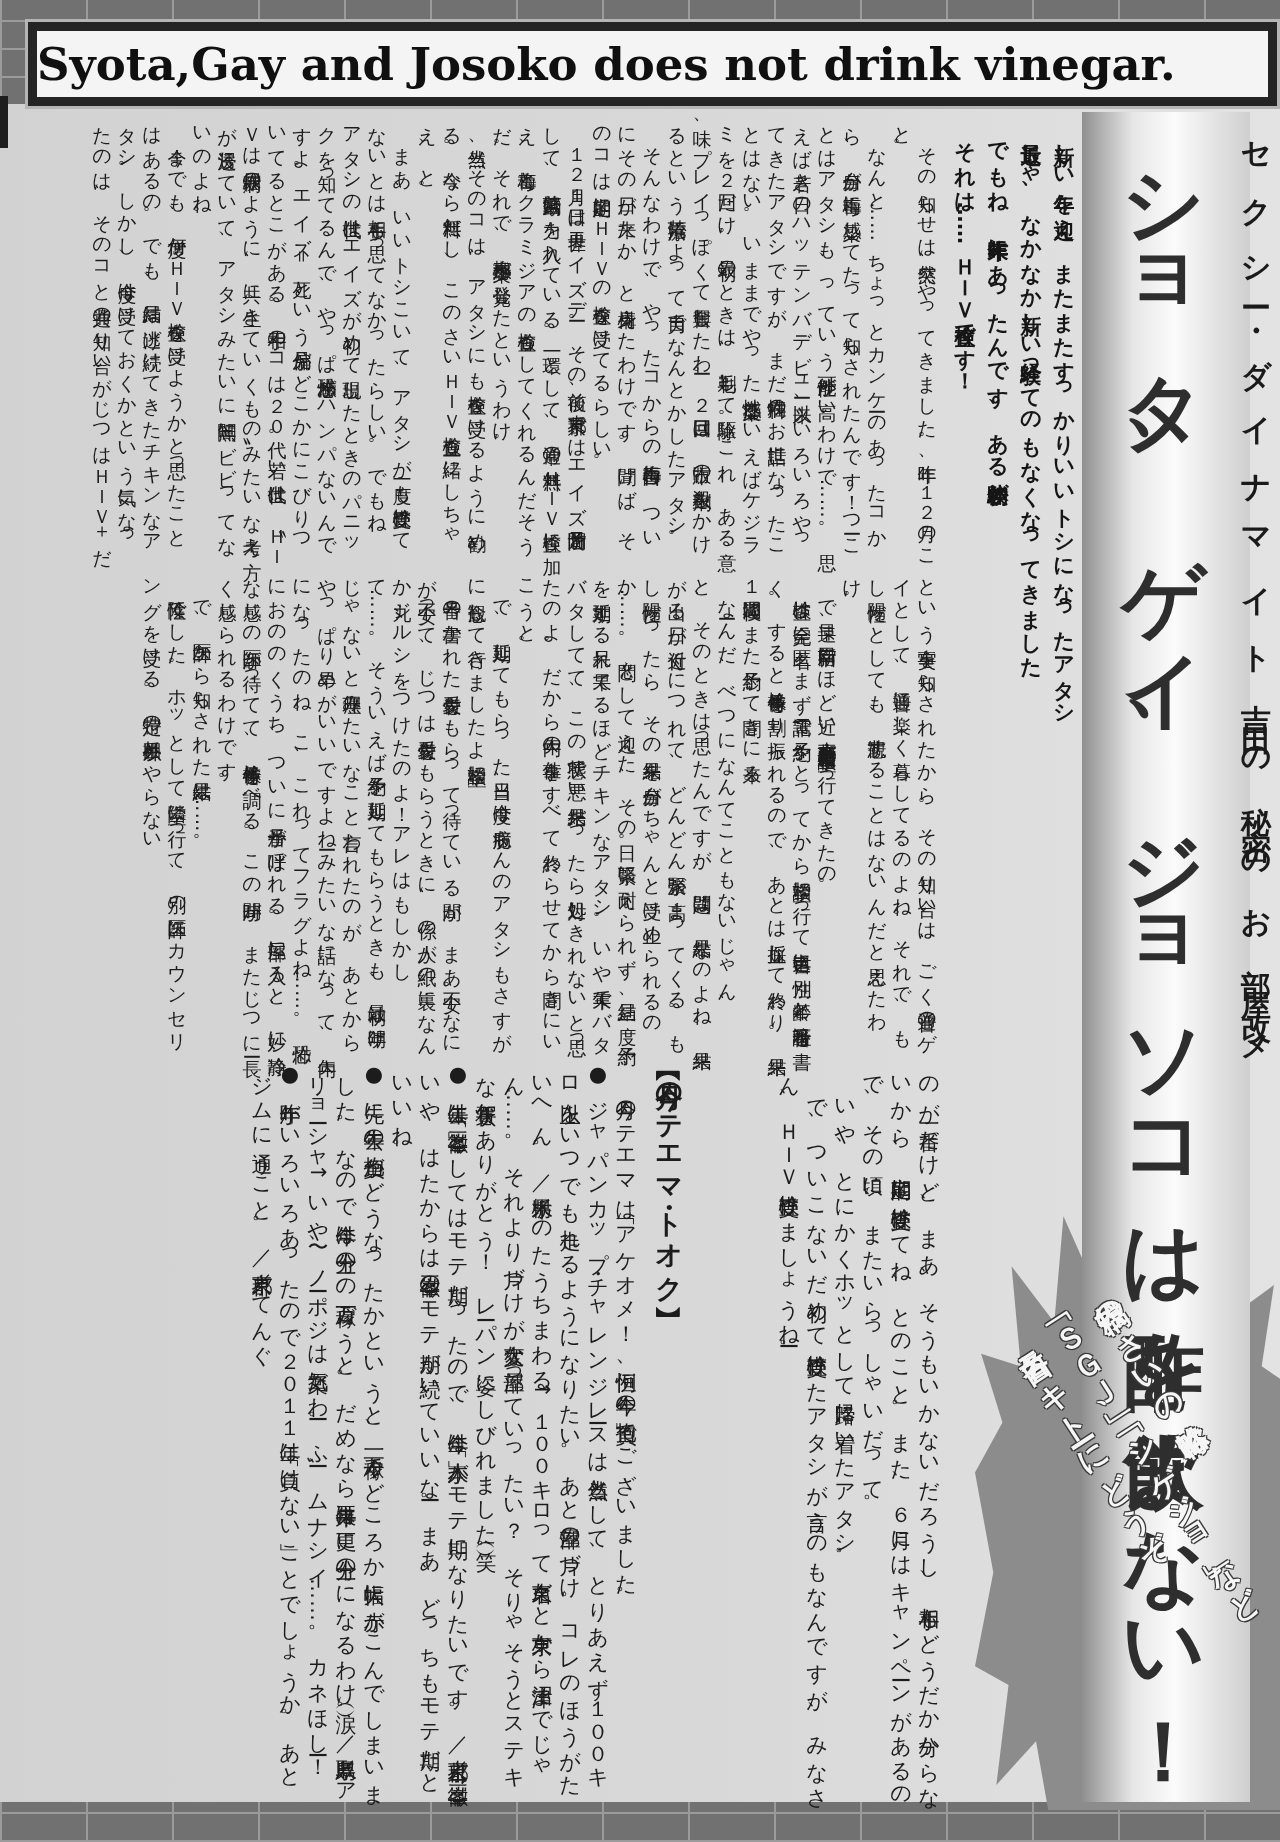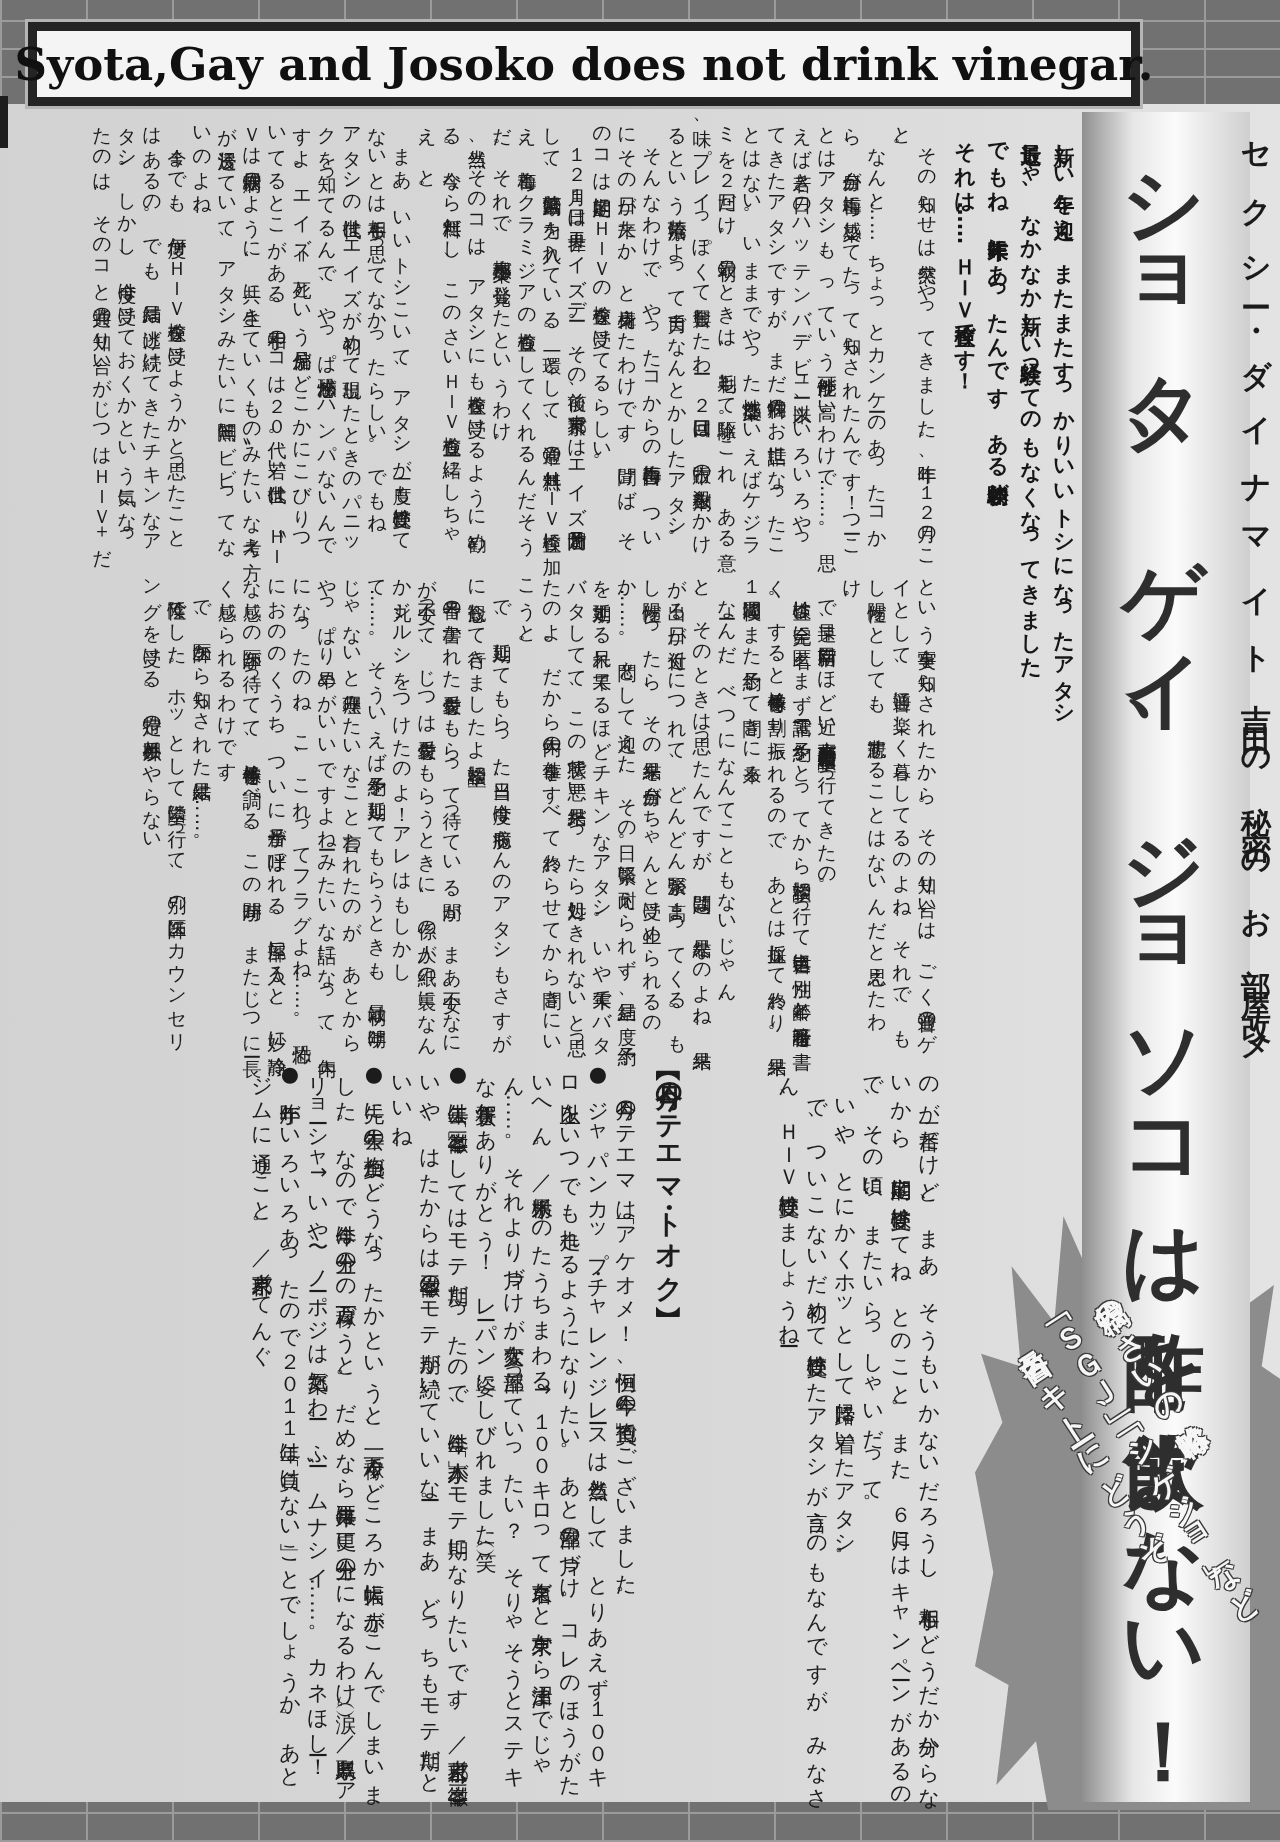--- a/index.html
+++ b/index.html
@@ -10,23 +10,23 @@
       repeating-linear-gradient(0deg,#9b9b9b 0 2px,transparent 2px 28px),
       repeating-linear-gradient(90deg,#9b9b9b 0 2px,transparent 2px 86px);
     font-family:"DejaVu Sans",sans-serif;
   }
   .paper{
     position:absolute;left:0;top:104px;width:1280px;height:1698px;
     background:linear-gradient(90deg,#d2d2d2 0%,#d8d8d8 55%,#e3e3e3 100%);
   }
   .scan-mark{position:absolute;left:0;top:96px;width:8px;height:52px;background:#1d1d1d;z-index:3;}
   .banner{
-    position:absolute;left:28px;top:22px;width:1112px;height:84px;box-sizing:border-box;
+    position:absolute;left:28px;top:22px;width:1249px;height:84px;box-sizing:border-box;
     background:#f4f4f4;border:9px solid #242424;box-shadow:0 0 0 3px #b5b5b5;
-    display:flex;align-items:center;justify-content:center;z-index:5;
+    display:flex;align-items:center;justify-content:flex-start;z-index:5;
   }
   .banner span{
     font-family:"DejaVu Serif",serif;font-weight:bold;font-size:45px;color:#101010;
     white-space:nowrap;letter-spacing:0px;
   }
   .band{position:absolute;writing-mode:vertical-rl;color:#1c1c1c;z-index:3;}
   .band p{margin:0;padding:0;}
   #band1{left:28px;top:114px;width:912px;height:446px;font-size:19px;line-height:25px;letter-spacing:1px;}
   #band2{left:28px;top:566px;width:912px;height:486px;font-size:19px;line-height:25px;letter-spacing:1px;}
   #band3r{left:715px;top:1062px;width:228px;height:740px;font-size:21px;line-height:28px;letter-spacing:1.5px;}

